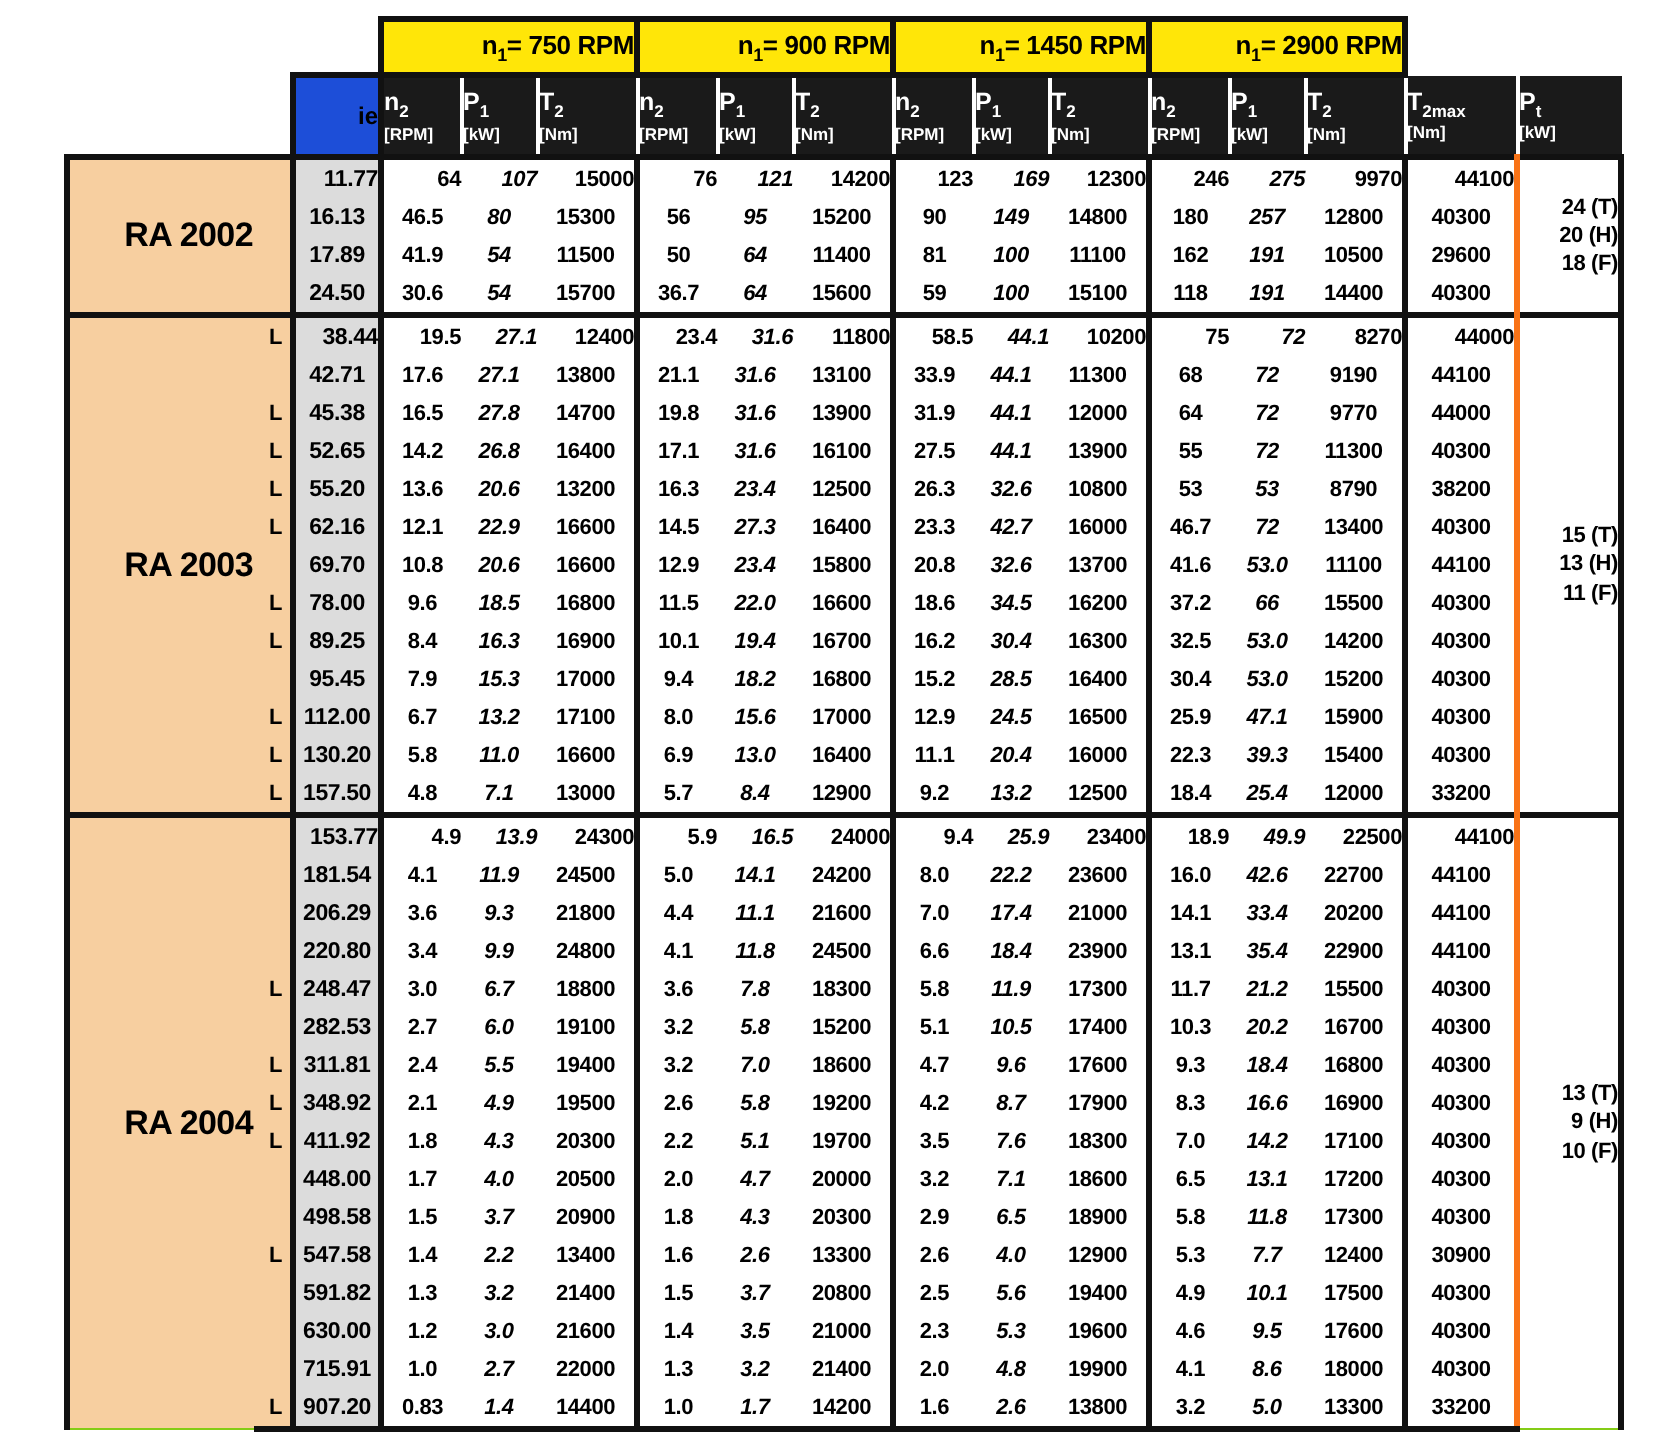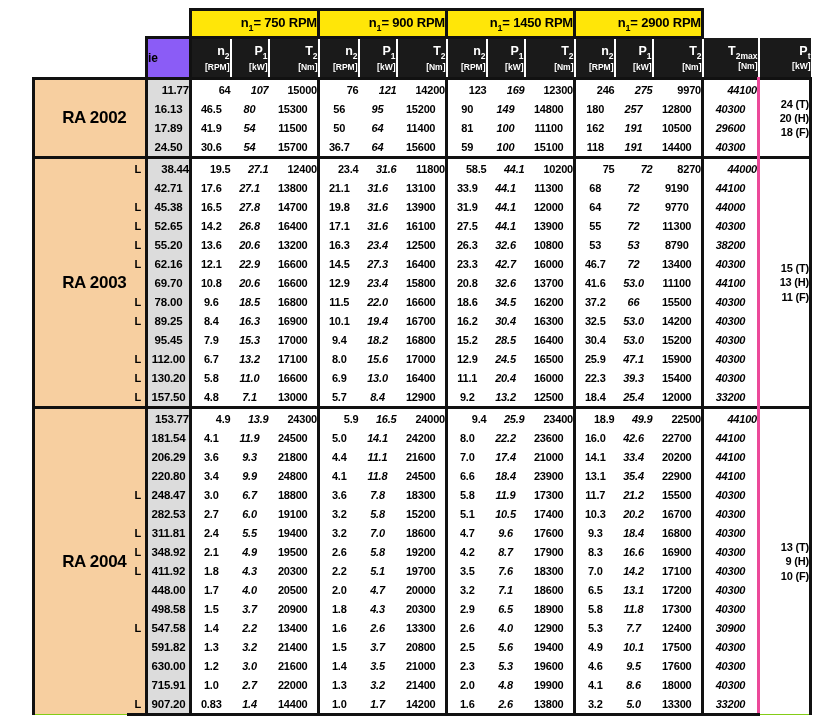--- a/index.html
+++ b/index.html
@@ -6,34 +6,34 @@
   body{width:830px;height:721px;font-family:"Liberation Sans",sans-serif;color:#000;overflow:hidden;}
   .wrap{padding:8px 0 0 32px;}
   table{border-collapse:collapse;table-layout:fixed;}
   td,th{padding:0;margin:0;}
   .blank{background:#fff;border:none;}
   
   th.speed{background:#ffe608;border:3px solid #111;height:25px;font-size:13px;font-weight:700;text-align:right;letter-spacing:-0.2px;}
   th.speed sub{font-size:9px;}
   .sval{font-weight:800;}
   
-  th.bh{background:#1a1a1a;color:#fff;height:38px;border-left:2px solid #fff;text-align:right;vertical-align:middle;}
+  th.bh{background:#1a1a1a;color:#fff;height:38px;border-left:2px solid #fff;text-align:left;vertical-align:middle;}
   .csym{font-size:12.5px;font-weight:700;line-height:1.15;}
   .csym sub{font-size:8.5px;}
   .cunit{font-size:8.5px;font-weight:700;line-height:1.2;}
-  th.iehead{background:#8b5cf6;border:3px solid #111;font-size:12px;font-weight:700;text-align:left;}
+  th.iehead{background:#1d4ed8;border:3px solid #111;font-size:12px;font-weight:700;text-align:right;}
   
   tbody td{font-size:11px;font-weight:700;text-align:center;height:19px;letter-spacing:-0.2px;}
   td.group{background:#f7cfa0;border-left:3px solid #111;font-size:17px;font-weight:700;text-align:left;padding-left:9px;vertical-align:middle;letter-spacing:-0.3px;}
   td.lcol{background:#f7cfa0;text-align:right;padding-right:4px;font-size:11px;}
   td.ie{background:#dcdcdc;border-left:3px solid #111;border-right:3px solid #111;font-size:11.5px;}
   td.d{background:#fff;}
   td.p1{font-style:italic;}
   td.gf{border-left:3px solid #111;}
-  td.t2max{border-left:3px solid #111;border-right:3px solid #ec4899;font-style:italic;}
+  td.t2max{border-left:3px solid #111;border-right:3px solid #f97316;}
   td.pt{border-right:3px solid #111;vertical-align:middle;font-size:11px;line-height:1.3;}
   tr.gstart td{border-top:3px solid #111;text-align:right;}
   tbody tr:last-child td{border-bottom:3px solid #111;}
   td.bend{border-bottom:1px solid #84cc16;}
 </style>
 </head>
 <body>
 
 <div class="wrap">
   <table id="specs">

